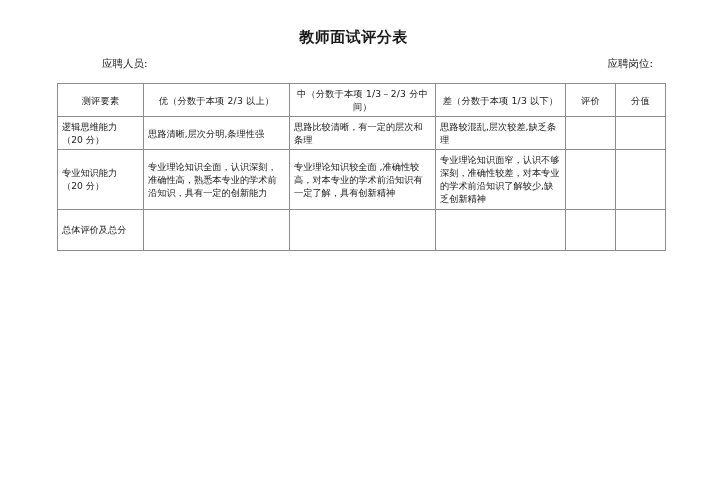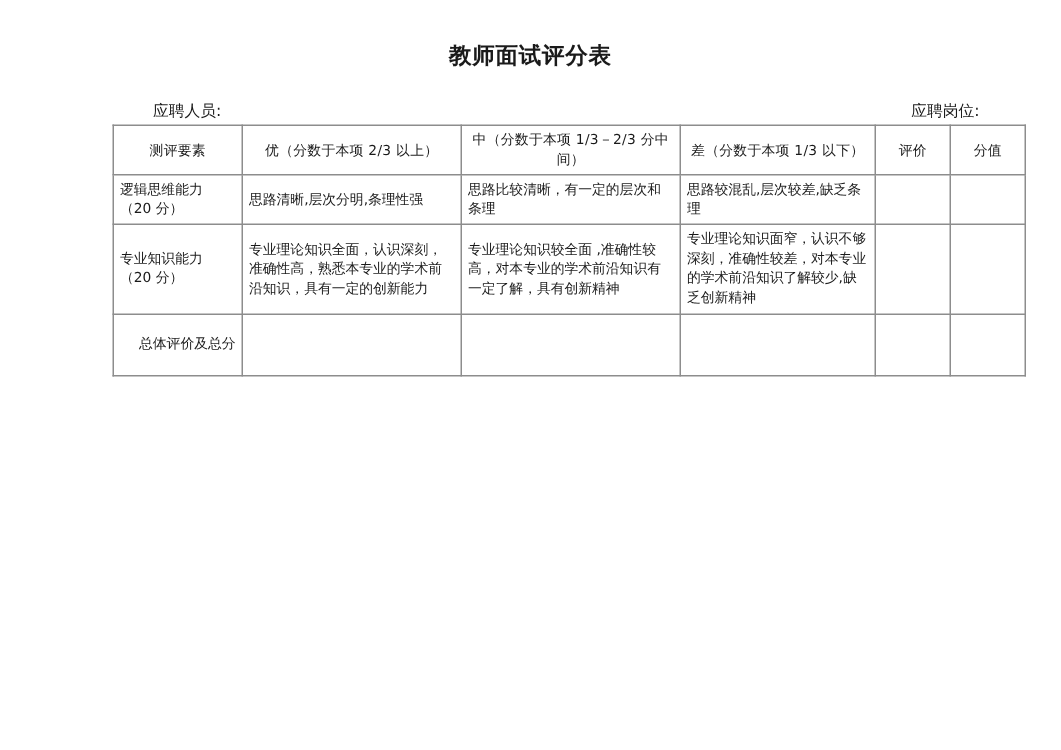--- a/index.html
+++ b/index.html
@@ -26,41 +26,41 @@
     top: 28px;
     left: 0;
     width: 707px;
     text-align: center;
     font-size: 15px;
     font-weight: bold;
     letter-spacing: 0.5px;
   }
   .meta-row {
     position: absolute;
-    top: 67px;
+    top: 57px;
     left: 57px;
     width: 608px;
     height: 16px;
   }
   .meta-left {
     position: absolute;
     left: 45px;
     top: 0;
     font-size: 10.5px;
   }
   .meta-right {
     position: absolute;
     right: 12px;
     top: 0;
     font-size: 10.5px;
   }
   table.score-table {
     position: absolute;
     top: 83px;
-    left: 75px;
+    left: 57px;
     width: 608px;
     border-collapse: collapse;
     table-layout: fixed;
   }
   table.score-table td {
     border: 1px solid #8d8d8d;
     font-size: 9.2px;
     line-height: 1.42;
     padding: 3px 4px;
     vertical-align: middle;
@@ -84,21 +84,21 @@
     line-height: 1.55;
   }
   td.desc-cell {
     text-align: left;
     vertical-align: middle;
   }
   td.blank-cell {
     text-align: center;
   }
   td.total-cell {
-    text-align: right;
+    text-align: left;
     vertical-align: middle;
     height: 34px;
   }
   .elem-name { display: block; }
   .elem-pts  { display: block; }
 </style>
 </head>
 <body>
 
 <div class="page">

